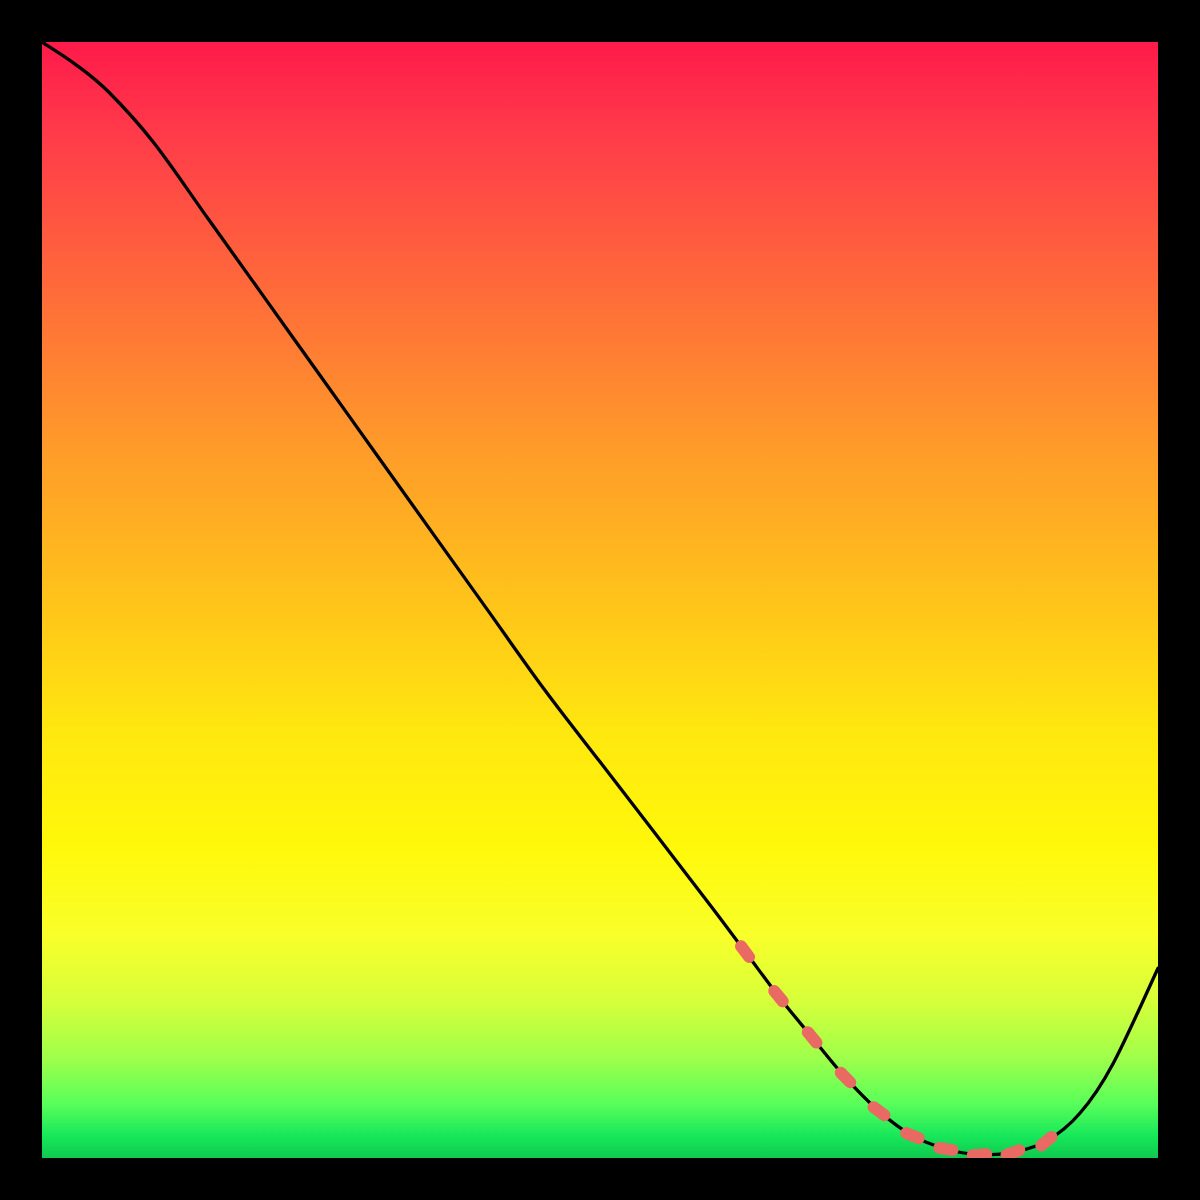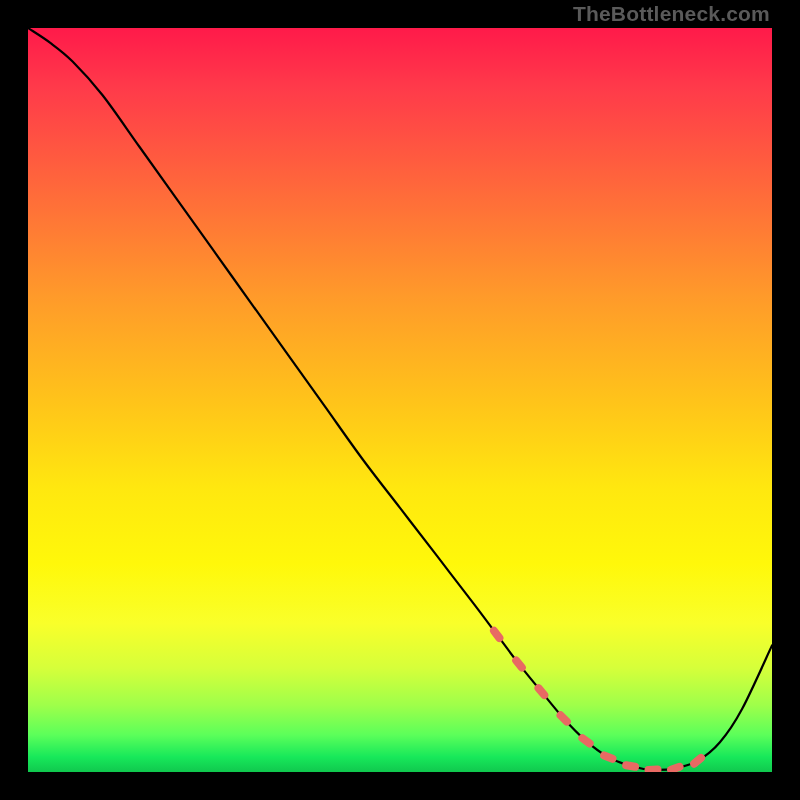--- a/index.html
+++ b/index.html
@@ -63,21 +63,20 @@
     stroke-linejoin: round;
   }
   .marker {
     fill: #e86a63;
   }
 </style>
 </head>
 <body>
 
 <div class="frame">
-  <div class="attribution">TheBottleneck.com</div>
   <div class="plot">
     <svg class="curve" viewBox="0 0 744 744" preserveAspectRatio="none">
       <path d="M 0.0 0.0 C 3.7 2.5, 14.9 9.3, 22.3 14.9 C 29.8 20.5, 36.0 24.8, 44.6 33.5 C 53.3 42.2, 63.2 52.7, 74.4 67.0 C 85.6 81.2, 99.2 101.7, 111.6 119.0 C 124.0 136.4, 136.4 153.8, 148.8 171.1 C 161.2 188.5, 173.6 205.8, 186.0 223.2 C 198.4 240.6, 210.8 257.9, 223.2 275.3 C 235.6 292.6, 248.0 310.0, 260.4 327.4 C 272.8 344.7, 285.2 362.1, 297.6 379.4 C 310.0 396.8, 322.4 414.8, 334.8 431.5 C 347.2 448.3, 359.6 463.8, 372.0 479.9 C 384.4 496.0, 396.8 512.1, 409.2 528.2 C 421.6 544.4, 436.5 563.6, 446.4 576.6 C 456.3 589.6, 461.3 596.4, 468.7 606.4 C 476.2 616.3, 483.6 626.6, 491.0 636.1 C 498.5 645.7, 505.9 654.6, 513.4 663.6 C 520.8 672.7, 528.2 682.2, 535.7 690.4 C 543.1 698.6, 550.6 706.3, 558.0 712.8 C 565.4 719.2, 572.9 724.9, 580.3 729.1 C 587.8 733.3, 595.2 735.9, 602.6 738.0 C 610.1 740.2, 617.5 741.4, 625.0 741.8 C 632.4 742.1, 639.8 741.8, 647.3 740.3 C 654.7 738.8, 662.2 737.2, 669.6 732.8 C 677.0 728.5, 684.5 722.9, 691.9 714.2 C 699.4 705.6, 705.6 696.9, 714.2 680.8 C 722.9 664.6, 739.0 628.1, 744.0 617.5"></path>
       <g>
           <rect x="460.2" y="602.4" width="17" height="8" rx="4" class="marker" transform="rotate(53.1 468.7 606.4)"></rect>
           <rect x="482.5" y="632.1" width="17" height="8" rx="4" class="marker" transform="rotate(51.0 491.0 636.1)"></rect>
           <rect x="504.9" y="659.6" width="17" height="8" rx="4" class="marker" transform="rotate(50.2 513.4 663.6)"></rect>
           <rect x="527.2" y="686.4" width="17" height="8" rx="4" class="marker" transform="rotate(45.0 535.7 690.4)"></rect>
           <rect x="549.5" y="708.8" width="17" height="8" rx="4" class="marker" transform="rotate(36.3 558.0 712.8)"></rect>
           <rect x="571.8" y="725.1" width="17" height="8" rx="4" class="marker" transform="rotate(21.8 580.3 729.1)"></rect>

